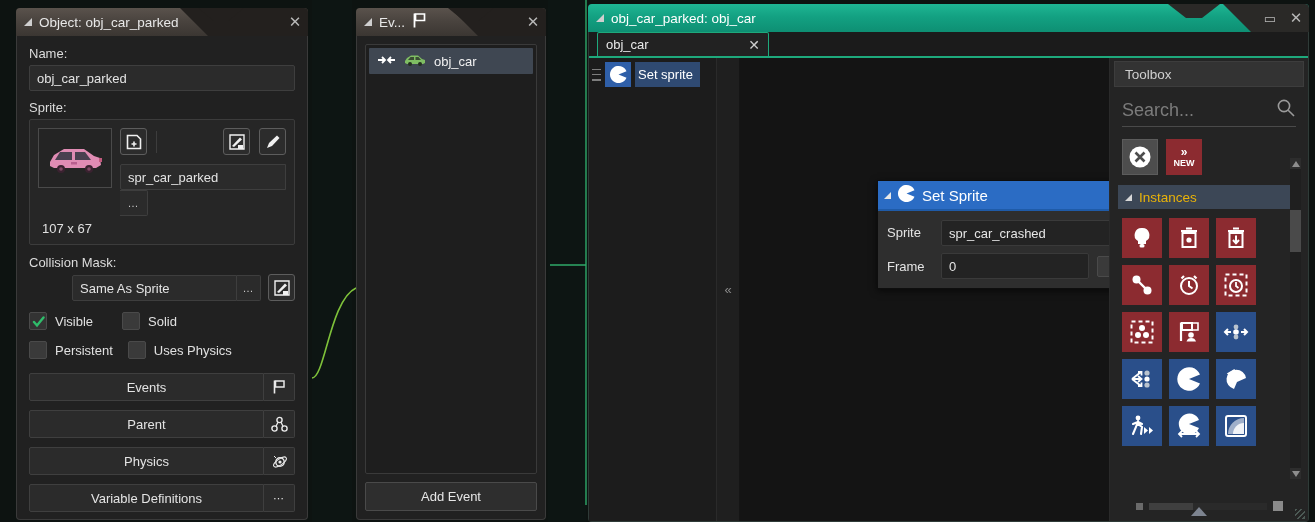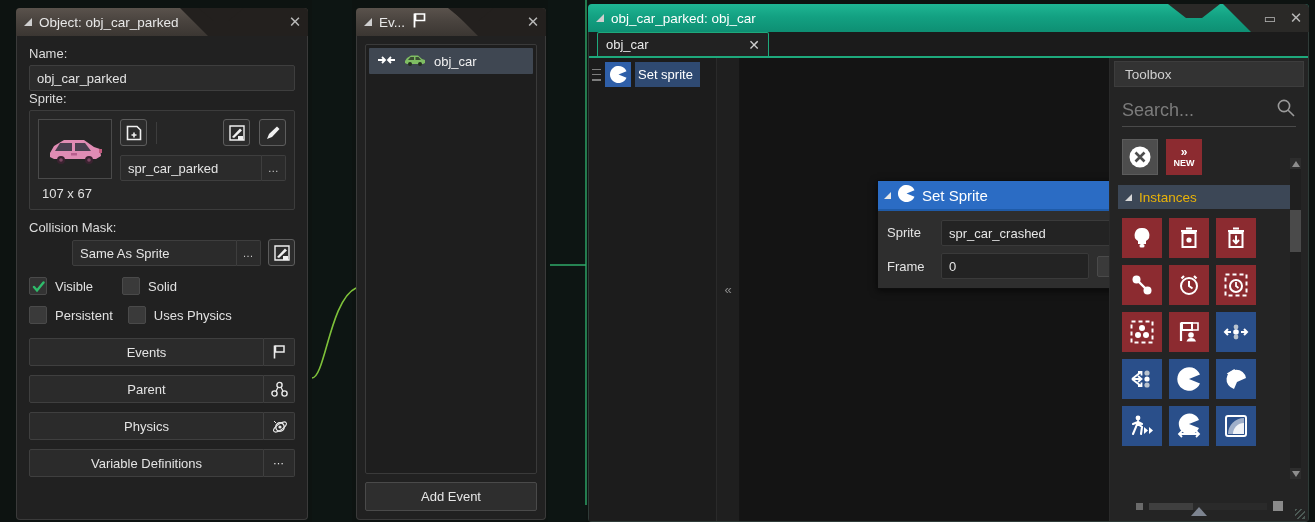--- a/index.html
+++ b/index.html
@@ -272,21 +272,21 @@
       <span class="title-text">Object: obj_car_parked</span>
       <div class="title-btns">
         <div class="tbtn">✕</div>
       </div>
     </div>
     <div class="win-body">
 
       <div class="lbl">Name:</div>
       <div class="txtinput">obj_car_parked</div>
 
-      <div class="lbl" style="margin-top:0;">Sprite:</div>
+      <div class="lbl" style="margin-top:9px;">Sprite:</div>
       <div class="sprite-box">
         <div class="sprite-row">
           <div class="sprite-frame">
             <svg width="62" height="40" viewBox="0 0 62 40">
               <path d="M6 24 L10 17 L20 11 L40 11 L50 18 L56 20 L57 27 L52 30 L10 30 L6 28 Z" fill="#e08cb4"></path>
               <path d="M11 22 L16 14 L28 14 L28 22 Z" fill="#4a4050"></path>
               <path d="M31 14 L41 14 L47 22 L31 22 Z" fill="#4a4050"></path>
               <rect x="27" y="24" width="6" height="2.5" fill="#b85e8e"></rect>
               <circle cx="17" cy="31" r="4" fill="#3a2230"></circle>
                 <circle cx="17" cy="31" r="1.8" fill="#7e4763"></circle>
@@ -311,21 +311,21 @@
                     <path d="M3 12 L11 3.5 L13 5.5 L5 13 Z" fill="#f0f0f0"></path>
                     <path d="M9 11 H14 V15 H9 Z" fill="#f0f0f0"></path>
                   </svg>
               </div>
               <div class="sq-btn">
                 <svg width="16" height="16" viewBox="0 0 16 16">
                     <path d="M2 14 L4 9 L12 1.5 L14.5 4 L7 12 Z" fill="#f0f0f0"></path>
                   </svg>
               </div>
             </div>
-            <div style="display:flex;margin-top:9px;">
+            <div style="display:flex;margin-top:9px;flex-direction:column;">
               <div class="txtinput" style="border-radius:2px 0 0 2px;">spr_car_parked</div>
               <div class="dots-btn" style="border-left:none;border-radius:0 2px 2px 0;">…</div>
             </div>
           </div>
         </div>
         <div class="spr-dim">107 x 67</div>
       </div>
 
       <div class="lbl" style="margin-top:10px;">Collision Mask:</div>
       <div style="display:flex;gap:7px;align-items:center;margin-left:43px;">

